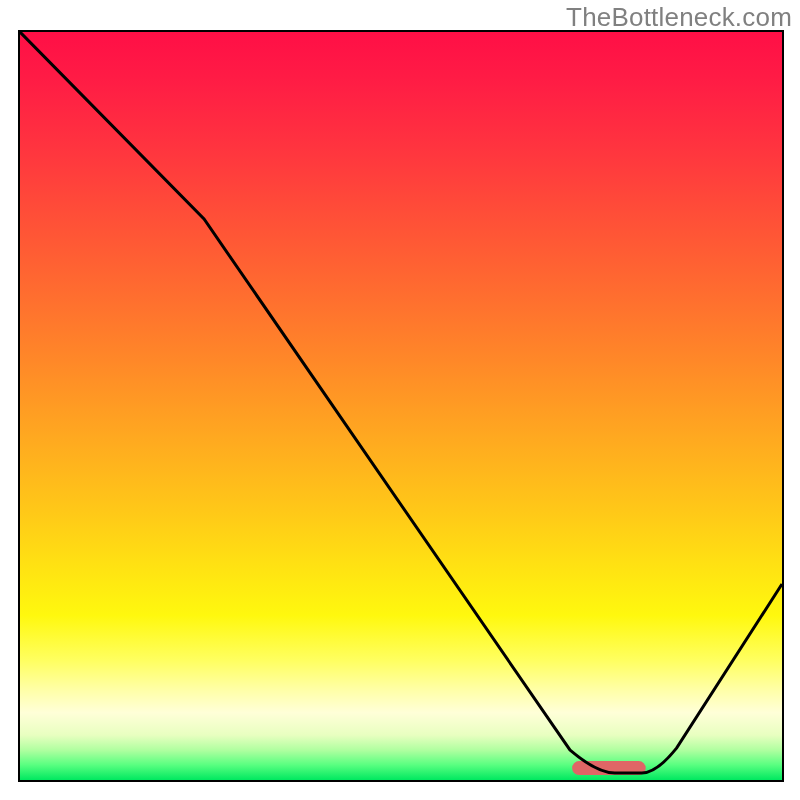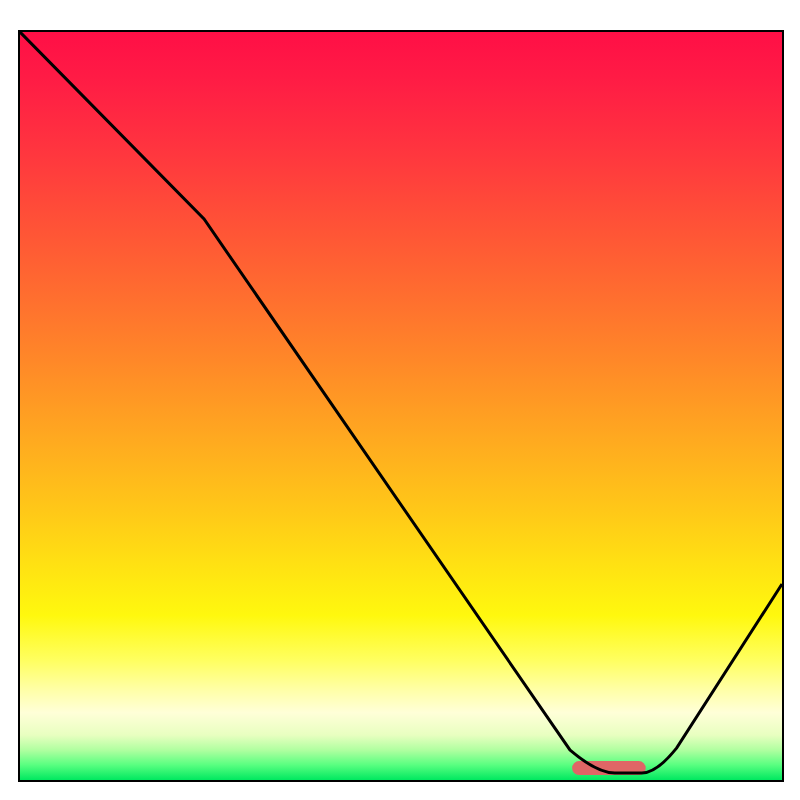--- a/index.html
+++ b/index.html
@@ -57,20 +57,21 @@
     height: 100%;
   }
   .marker-path { stroke: #e06666; stroke-width: 14; stroke-linecap: round; fill: none; }
   .line-path   { stroke: #000; stroke-width: 3; fill: none; }
 </style>
 </head>
 <body>
 
 <div class="frame">
 
+  <div class="watermark">TheBottleneck.com</div>
 
   <div class="plot">
     <div class="gradient"></div>
 
     <svg class="curve" viewBox="0 0 766 752" preserveAspectRatio="none">
       <path class="marker-path" d="M 562 740 L 622 740"></path>
       <path class="line-path" d="M 0 0 L 185 188 L 553 722 Q 580 745 598 745 L 625 745 Q 640 745 660 720 L 766 555"></path>
     </svg>
   </div>
 

